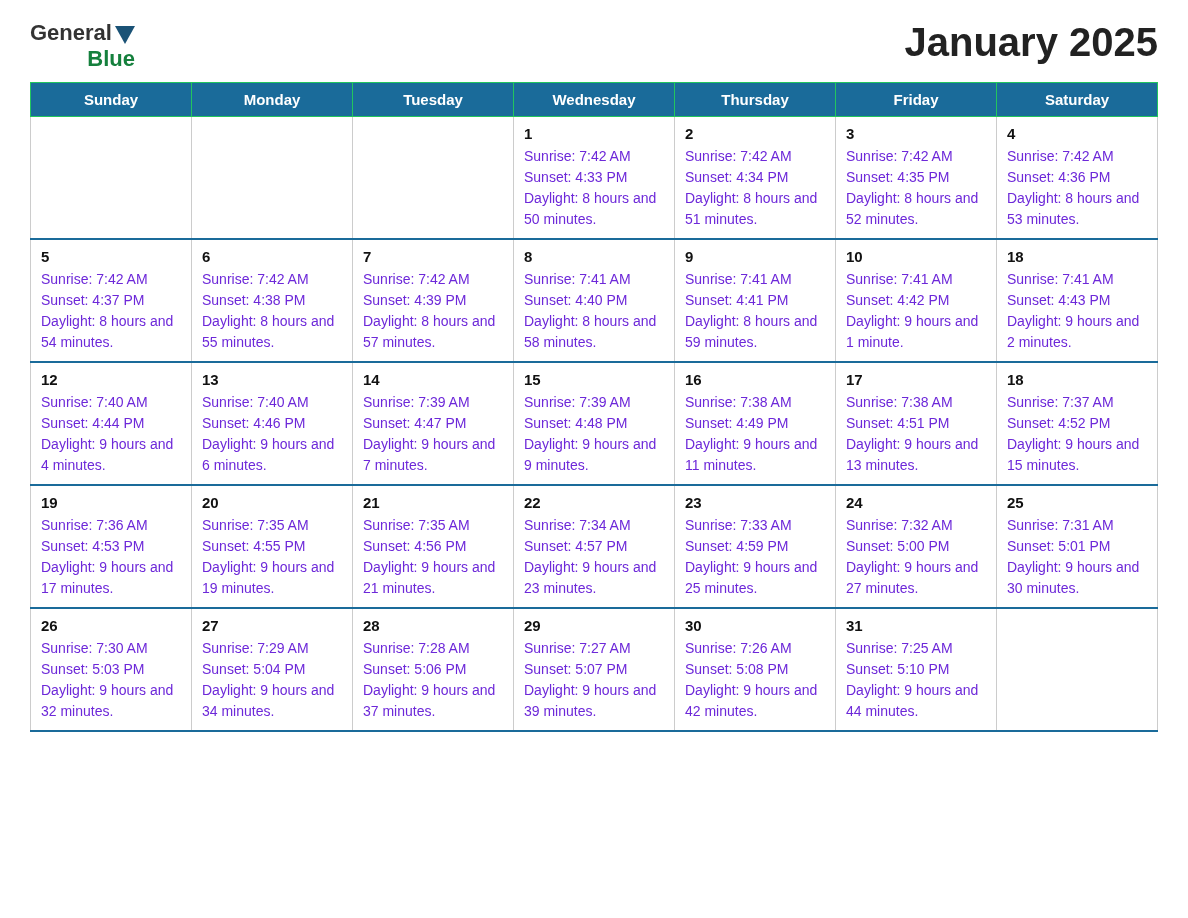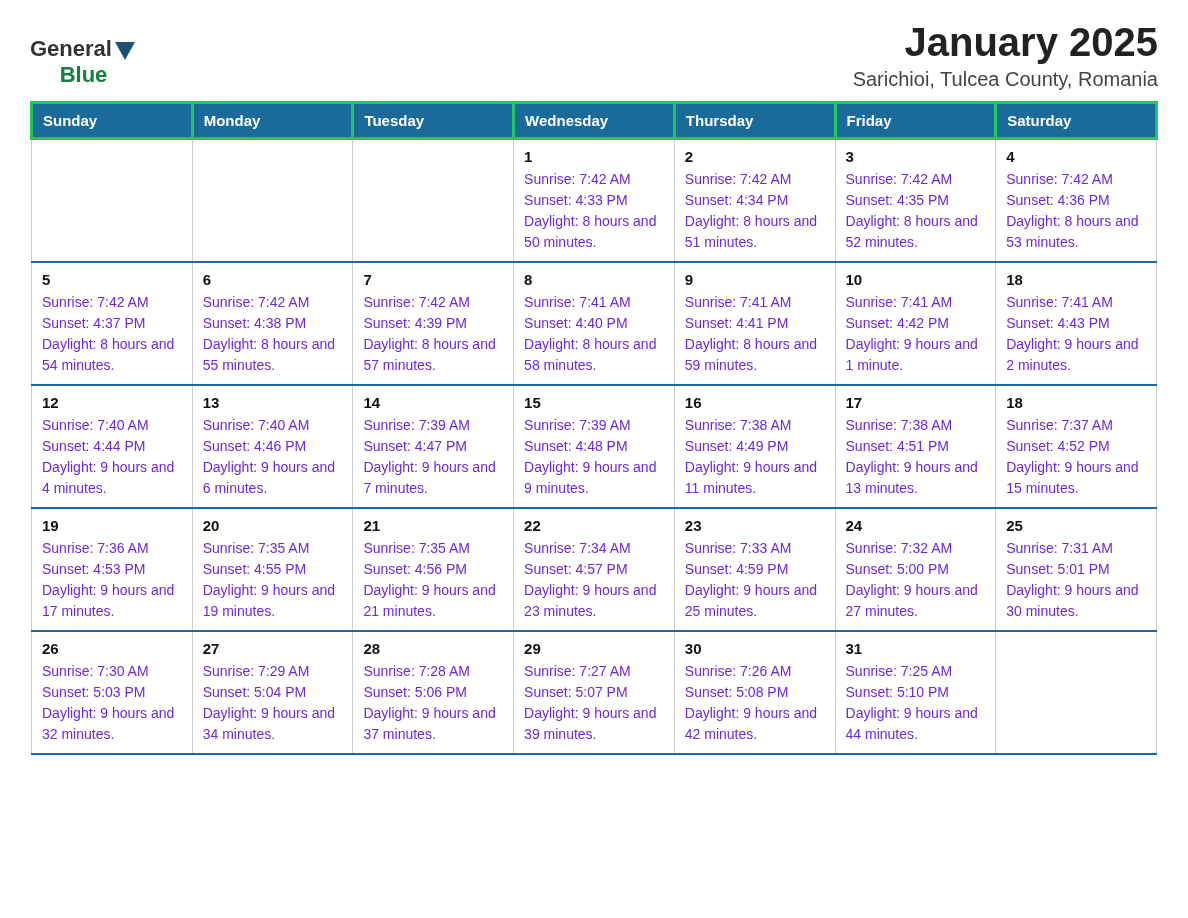--- a/index.html
+++ b/index.html
@@ -12,22 +12,21 @@
     }
     .header {
       display: flex;
       justify-content: space-between;
       align-items: flex-start;
       margin-bottom: 10px;
     }
     .logo {
       display: flex;
       flex-direction: column;
-      align-items: center;
-      margin-top: 16px;
+      align-items: flex-end;
     }
     .logo-top {
       display: flex;
       align-items: center;
     }
     .logo-general {
       font-size: 22px;
       font-weight: bold;
       color: #333;
     }
@@ -64,22 +63,22 @@
       width: 100%;
       border-collapse: collapse;
       margin-top: 10px;
     }
     .calendar th {
       background-color: #1a6b9a;
       color: #fff;
       font-size: 15px;
       font-weight: bold;
       padding: 8px 10px;
-      text-align: left;
-      border: 3px solid #22c55e;
+      text-align: center;
+      border: 1px solid #22c55e;
     }
     .calendar td {
       border: 1px solid #ccc;
       vertical-align: top;
       padding: 8px 10px;
       width: 14.28%;
       min-height: 90px;
       font-size: 13px;
       color: #333;
     }
@@ -110,21 +109,20 @@
 <div class="header">
   <div class="logo">
     <div class="logo-top">
       <span class="logo-general">General</span>
       <div class="logo-triangle"></div>
     </div>
     <span class="logo-blue">Blue</span>
   </div>
   <div class="title-area">
     <div class="month-title">January 2025</div>
-    <div class="location">Sarichioi, Tulcea County, Romania</div>
   </div>
 </div>
 
 <table class="calendar">
   <thead>
     <tr>
       <th>Sunday</th>
       <th>Monday</th>
       <th>Tuesday</th>
       <th>Wednesday</th>

